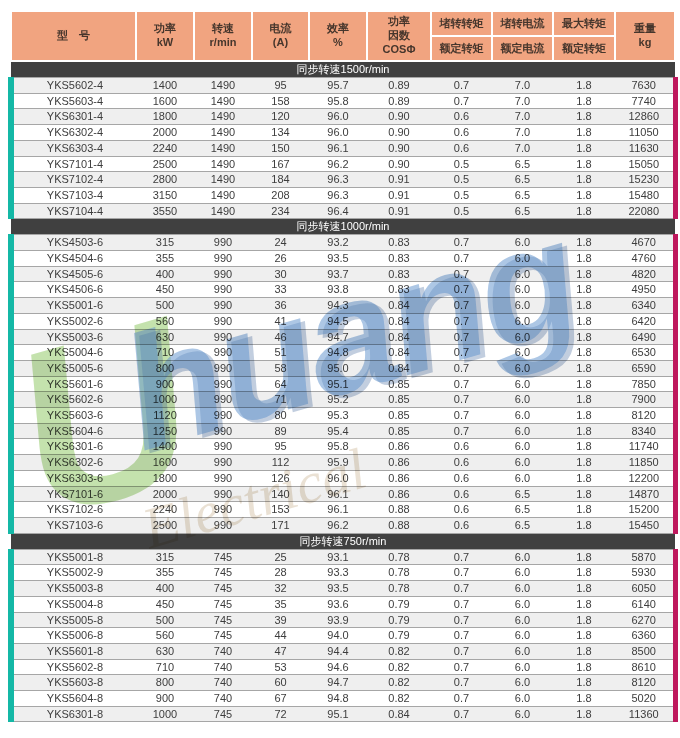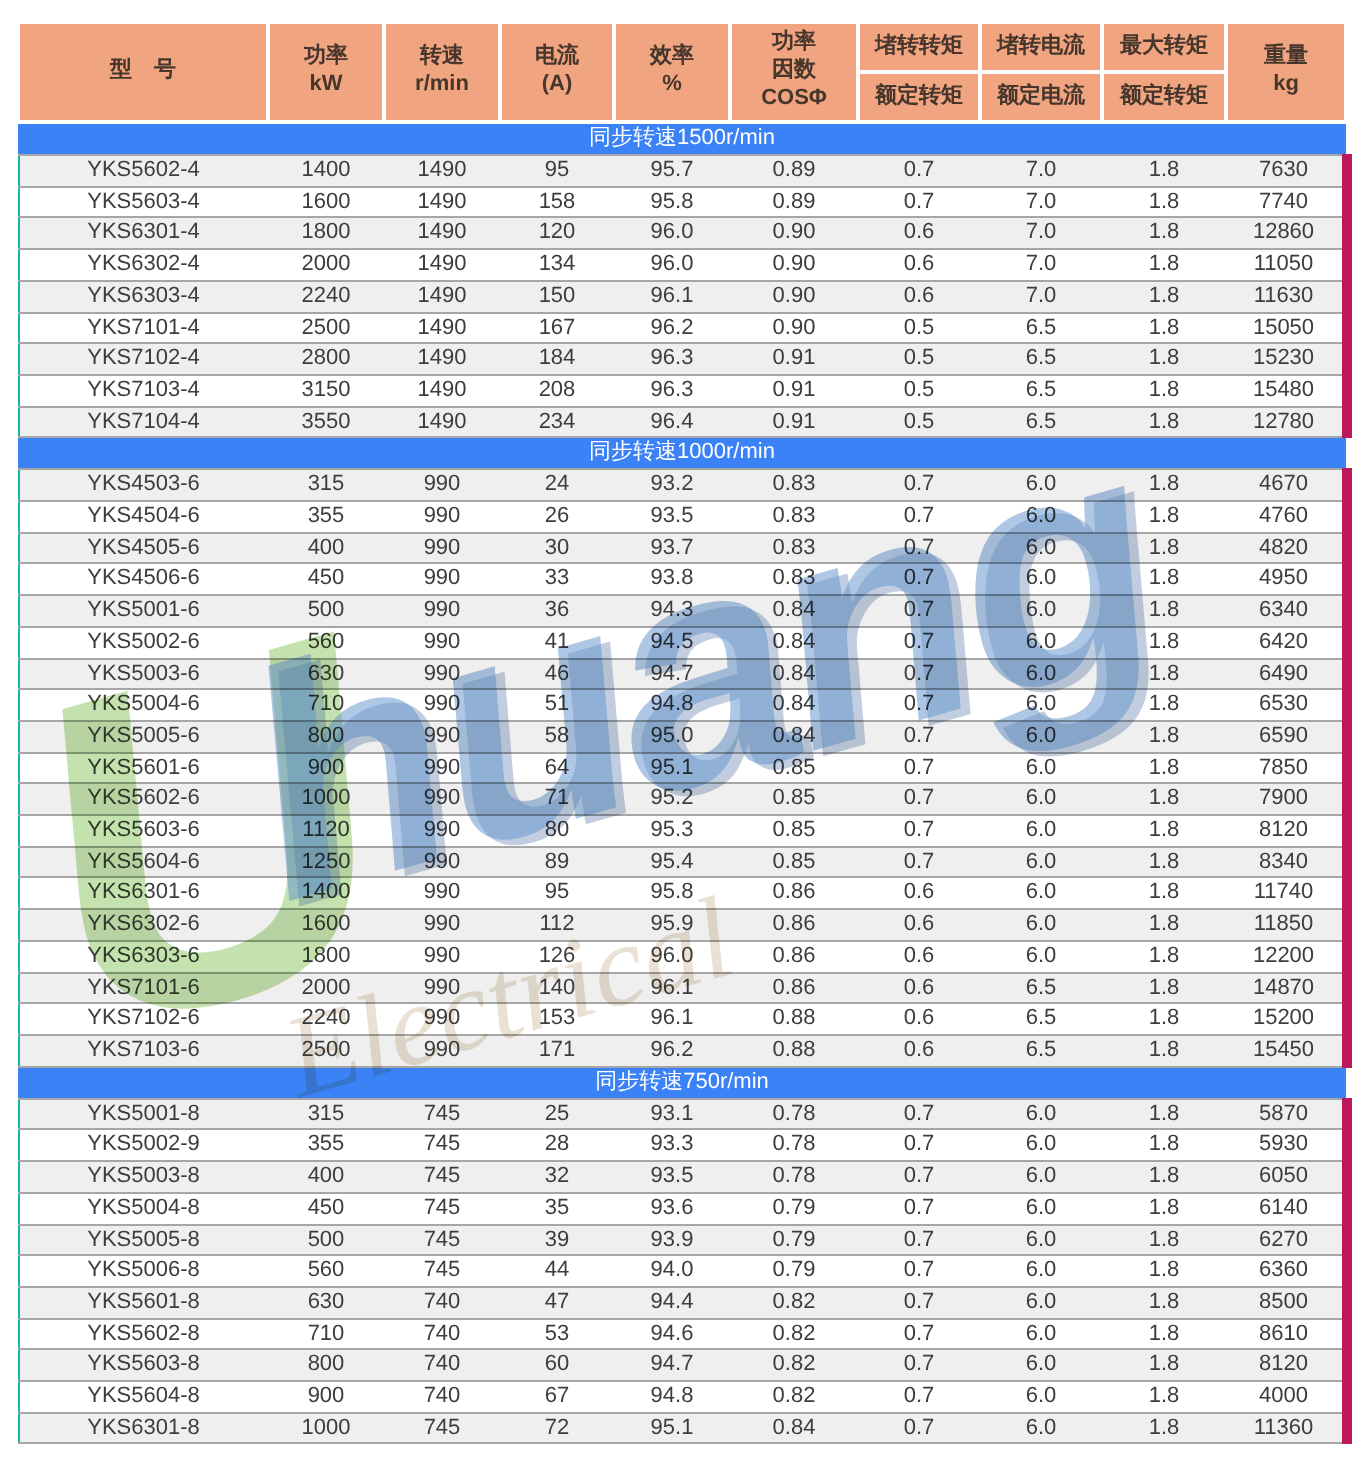--- a/index.html
+++ b/index.html
@@ -24,35 +24,35 @@
     font-size: 11px; font-weight: bold;
     text-align: center; vertical-align: middle;
     line-height: 1.25; padding: 1px 0;
   }
   thead tr.h1 th { height: 25px; }
   thead tr.h2 th { height: 25px; }
   thead th .hline { display: block; }
 
   
   tr.band td {
-    background: #3b82f6; color: #ffffff;
+    background: #404040; color: #ffffff;
     font-size: 11px; text-align: center;
     height: 15px; line-height: 15px;
     border-bottom: 1px solid #a6a6a6;
   }
 
   
   tbody td {
     font-size: 11px; color: #3d3d3d;
     text-align: center; vertical-align: middle;
     height: 14.7px; line-height: 14.7px;
     padding: 0; white-space: nowrap;
     border-bottom: 1px solid #a6a6a6;
   }
-  tbody tr.row td:first-child { border-left: 1px solid #14b8a6; }
+  tbody tr.row td:first-child { border-left: 6px solid #14b8a6; }
   tbody tr.row td:last-child  { border-right: 5px solid #be185d; }
   tr.even td { background: #efefef; }
   tr.odd  td { background: #ffffff; }
 
   
   .watermark {
     position: absolute; inset: 0;
     pointer-events: none; overflow: hidden;
     mix-blend-mode: multiply;
   }
@@ -243,21 +243,21 @@
         <tr class="row even">
           <td>YKS7104-4</td>
           <td>3550</td>
           <td>1490</td>
           <td>234</td>
           <td>96.4</td>
           <td>0.91</td>
           <td>0.5</td>
           <td>6.5</td>
           <td>1.8</td>
-          <td>12780</td>
+          <td>22080</td>
         </tr>
         <tr class="band">
           <td colspan="10">同步转速1000r/min</td>
         </tr>
         <tr class="row even">
           <td>YKS4503-6</td>
           <td>315</td>
           <td>990</td>
           <td>24</td>
           <td>93.2</td>
@@ -597,21 +597,21 @@
         <tr class="row odd">
           <td>YKS5604-8</td>
           <td>900</td>
           <td>740</td>
           <td>67</td>
           <td>94.8</td>
           <td>0.82</td>
           <td>0.7</td>
           <td>6.0</td>
           <td>1.8</td>
-          <td>4000</td>
+          <td>5020</td>
         </tr>
         <tr class="row even">
           <td>YKS6301-8</td>
           <td>1000</td>
           <td>745</td>
           <td>72</td>
           <td>95.1</td>
           <td>0.84</td>
           <td>0.7</td>
           <td>6.0</td>

